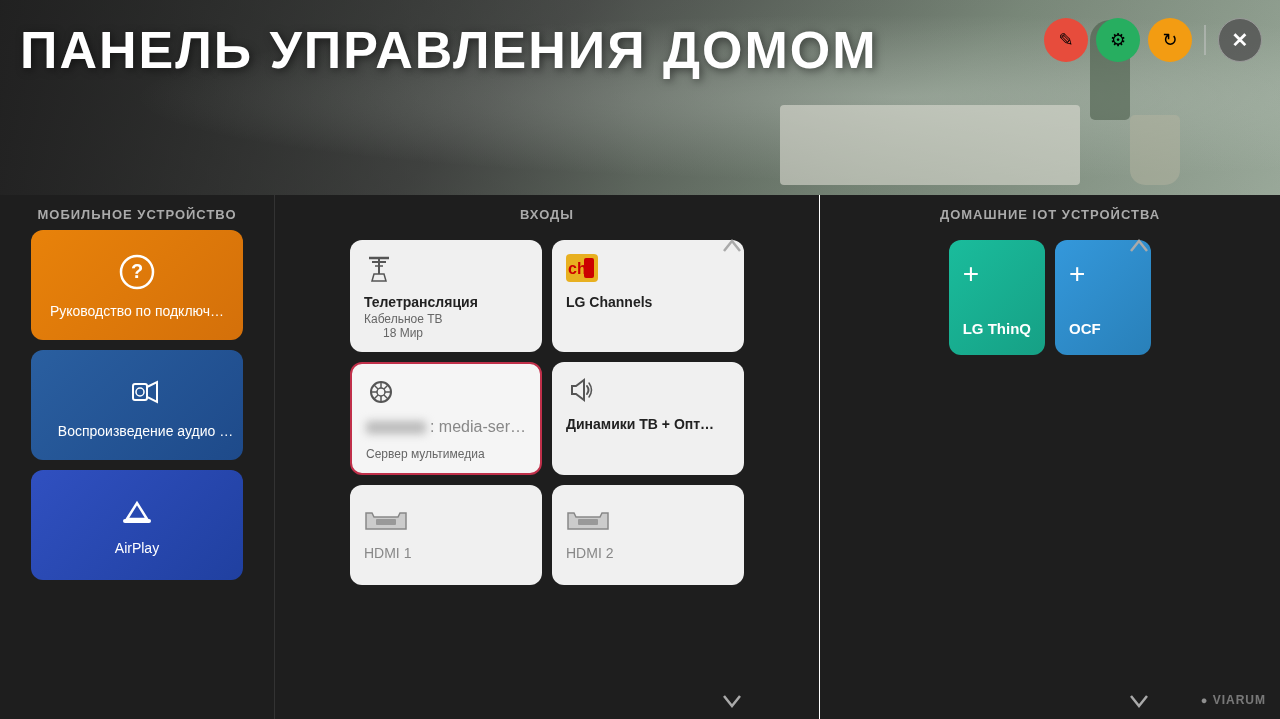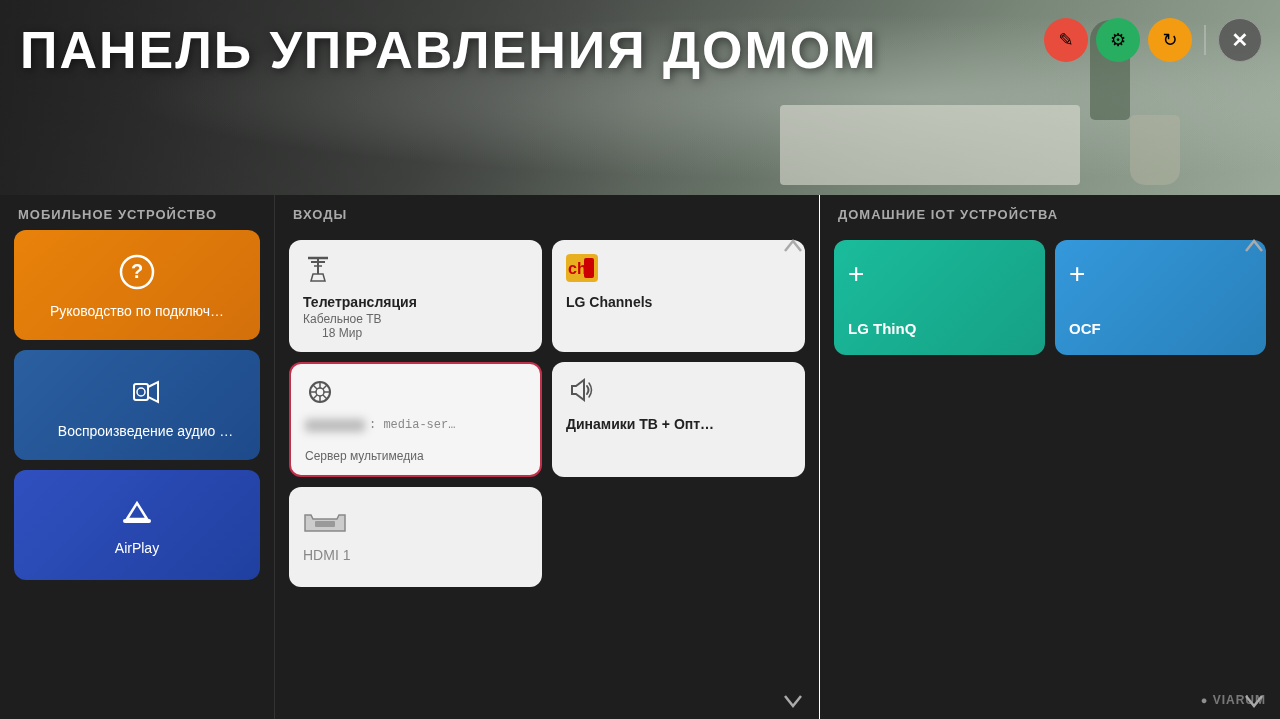--- a/index.html
+++ b/index.html
@@ -118,20 +118,21 @@
       background: #1e1e1e;
       display: flex;
       flex-direction: row;
     }
 
     
     .section {
       display: flex;
       flex-direction: column;
       padding: 0;
+      align-items: center;
     }
 
     .section-mobile {
       width: 275px;
       flex-shrink: 0;
       background: #1e1e1e;
       border-right: 1px solid #333;
     }
 
     .section-inputs {
@@ -272,24 +273,23 @@
       color: #666;
     }
 
     .tile-subtitle2 {
       font-size: 12px;
       color: #666;
       margin-left: 19px;
     }
 
     .tile-device-name {
-      font-size: 12px;
+      font-size: 16px;
       color: #888;
-      margin-bottom: 14px;
-      font-family: Liberation Mono, monospace;
+      margin-bottom: 8px;
     }
 
     
     .iot-grid {
       display: grid;
       grid-template-columns: 1fr 1fr;
       gap: 10px;
       padding: 0 14px 14px 14px;
     }
 
@@ -490,20 +490,29 @@
         <div class="input-tile hdmi">
           <div class="tile-icon">
             <svg width="44" height="24" viewBox="0 0 44 24" fill="none">
               <path d="M2 4 L8 4 L10 8 L34 8 L36 4 L42 4 L42 20 L2 20 Z" stroke="#888" stroke-width="1.5" fill="#ccc"></path>
               <rect x="12" y="10" width="20" height="6" rx="1" fill="#999"></rect>
             </svg>
           </div>
           <div class="tile-title" style="color:#888; font-weight:500;">HDMI 1</div>
         </div>
 
+        <div class="input-tile hdmi">
+          <div class="tile-icon">
+            <svg width="44" height="24" viewBox="0 0 44 24" fill="none">
+              <path d="M2 4 L8 4 L10 8 L34 8 L36 4 L42 4 L42 20 L2 20 Z" stroke="#888" stroke-width="1.5" fill="#ccc"></path>
+              <rect x="12" y="10" width="20" height="6" rx="1" fill="#999"></rect>
+            </svg>
+          </div>
+          <div class="tile-title" style="color:#888; font-weight:500;">HDMI 2</div>
+        </div>
 
       </div>
 
       <div class="scroll-arrow down" style="bottom:4px; right:12px;">
         <svg width="20" height="14" viewBox="0 0 20 14">
             <path d="M2 2 L10 12 L18 2" stroke="#aaa" stroke-width="2.5" fill="none"></path>
           </svg>
       </div>
 
     </div>

